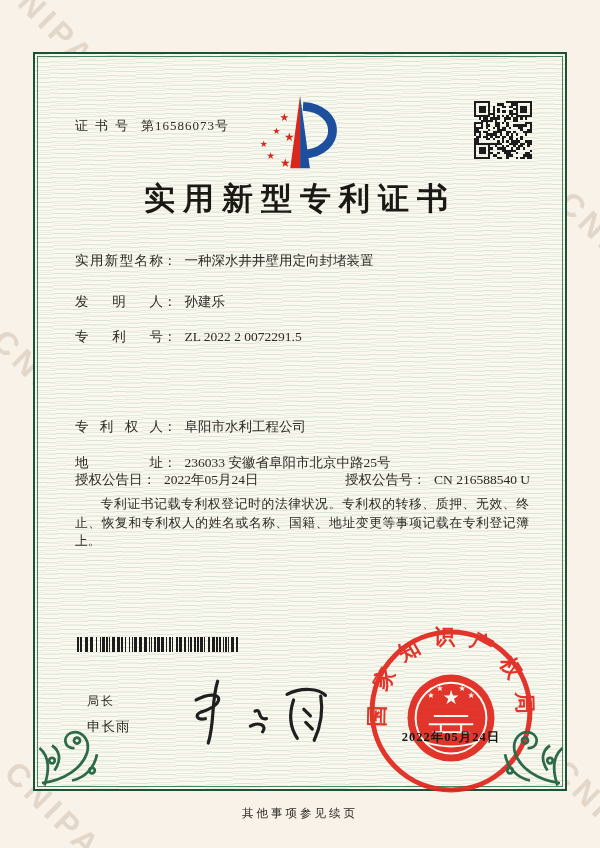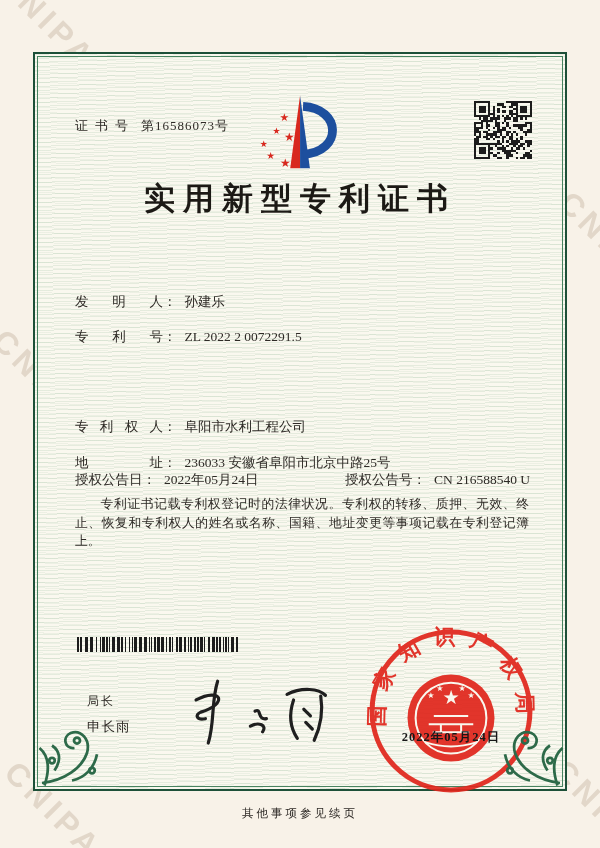--- a/index.html
+++ b/index.html
@@ -412,20 +412,23 @@
         <rect x="18" y="24" width="1" height="1" fill="#1c1c1c"></rect>
         <rect x="20" y="24" width="1" height="1" fill="#1c1c1c"></rect>
         <rect x="21" y="24" width="1" height="1" fill="#1c1c1c"></rect>
         <rect x="23" y="24" width="1" height="1" fill="#1c1c1c"></rect>
         <rect x="24" y="24" width="1" height="1" fill="#1c1c1c"></rect>
       </svg>
   </div>
 
   <div class="abs title">实用新型专利证书</div>
 
+  <div class="abs field-row" style="top:198px;">
+    <span class="field-label">实用新型名称</span><span class="field-colon">：</span><span>一种深水井井壁用定向封堵装置</span>
+  </div>
   <div class="abs field-row" style="top:239px;">
     <span class="field-label">发明人</span><span class="field-colon">：</span><span>孙建乐</span>
   </div>
   <div class="abs field-row" style="top:274px;">
     <span class="field-label">专利号</span><span class="field-colon">：</span><span>ZL 2022 2 0072291.5</span>
   </div>
   <div class="abs field-row" style="top:348px;margin-top:16px;">
     <span class="field-label">专利权人</span><span class="field-colon">：</span><span>阜阳市水利工程公司</span>
   </div>
   <div class="abs field-row" style="top:400px;">

